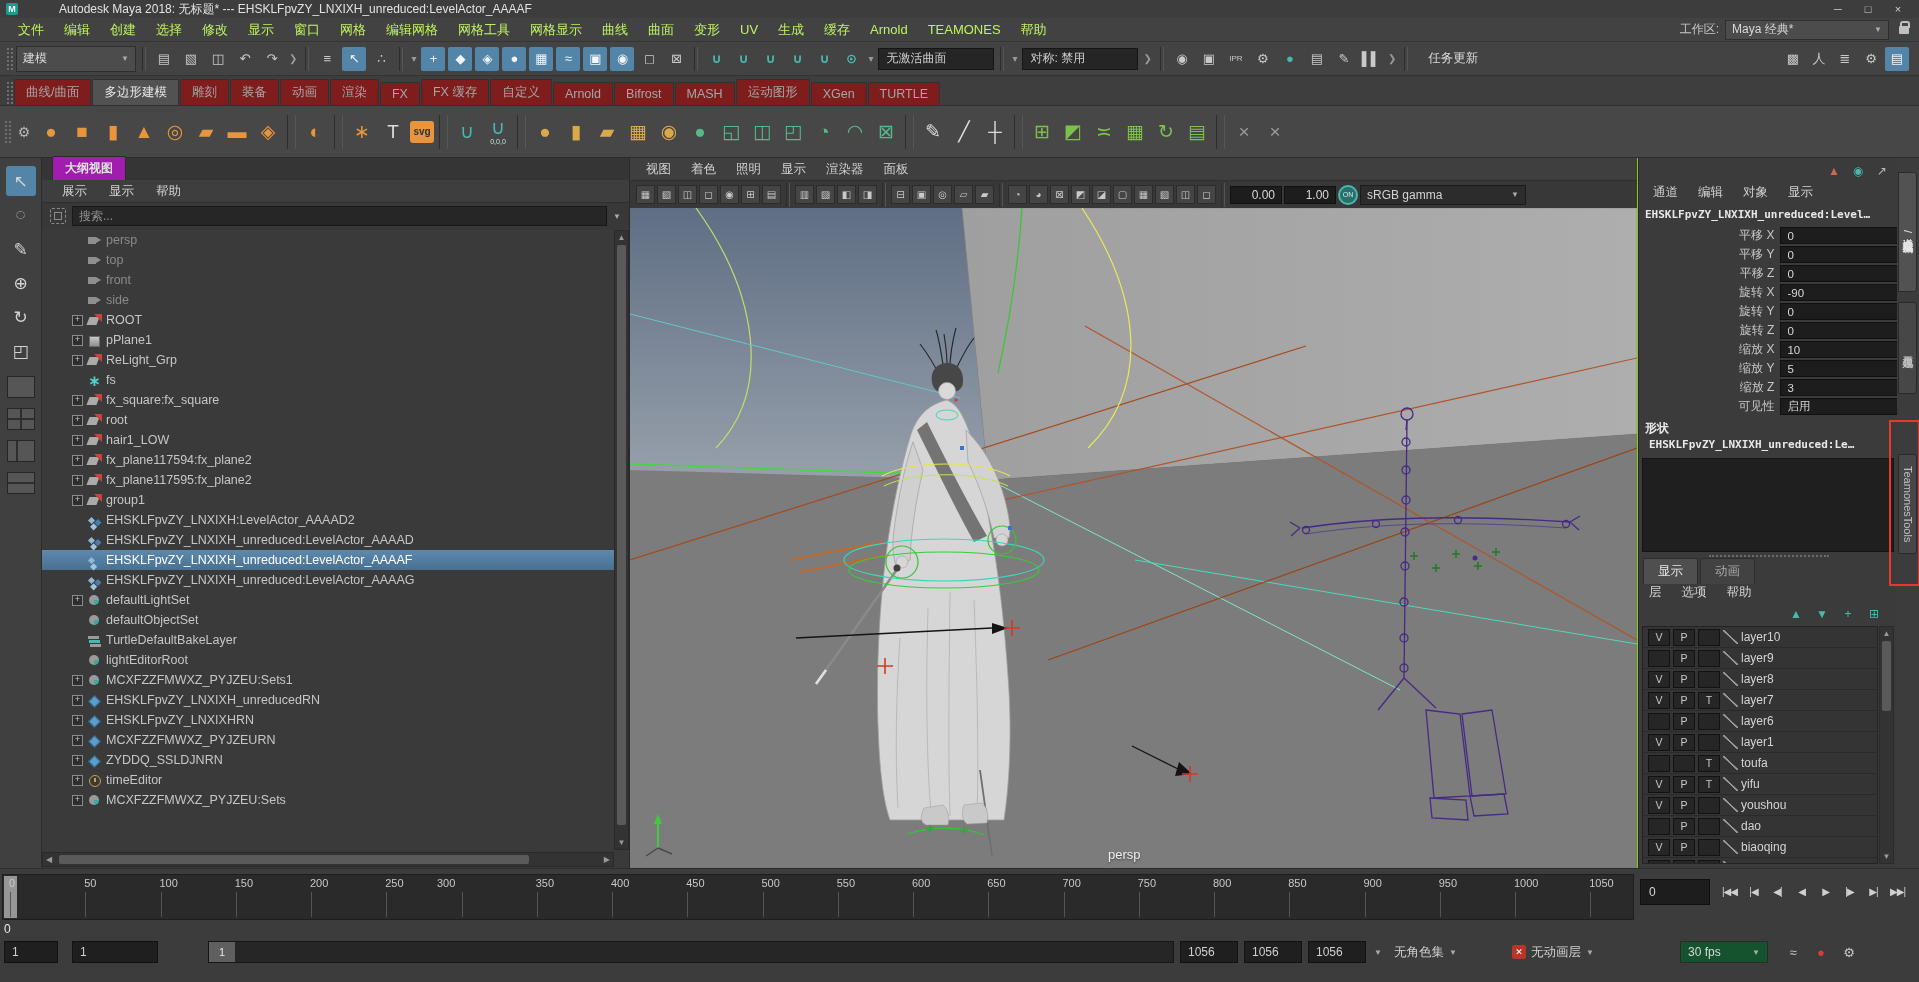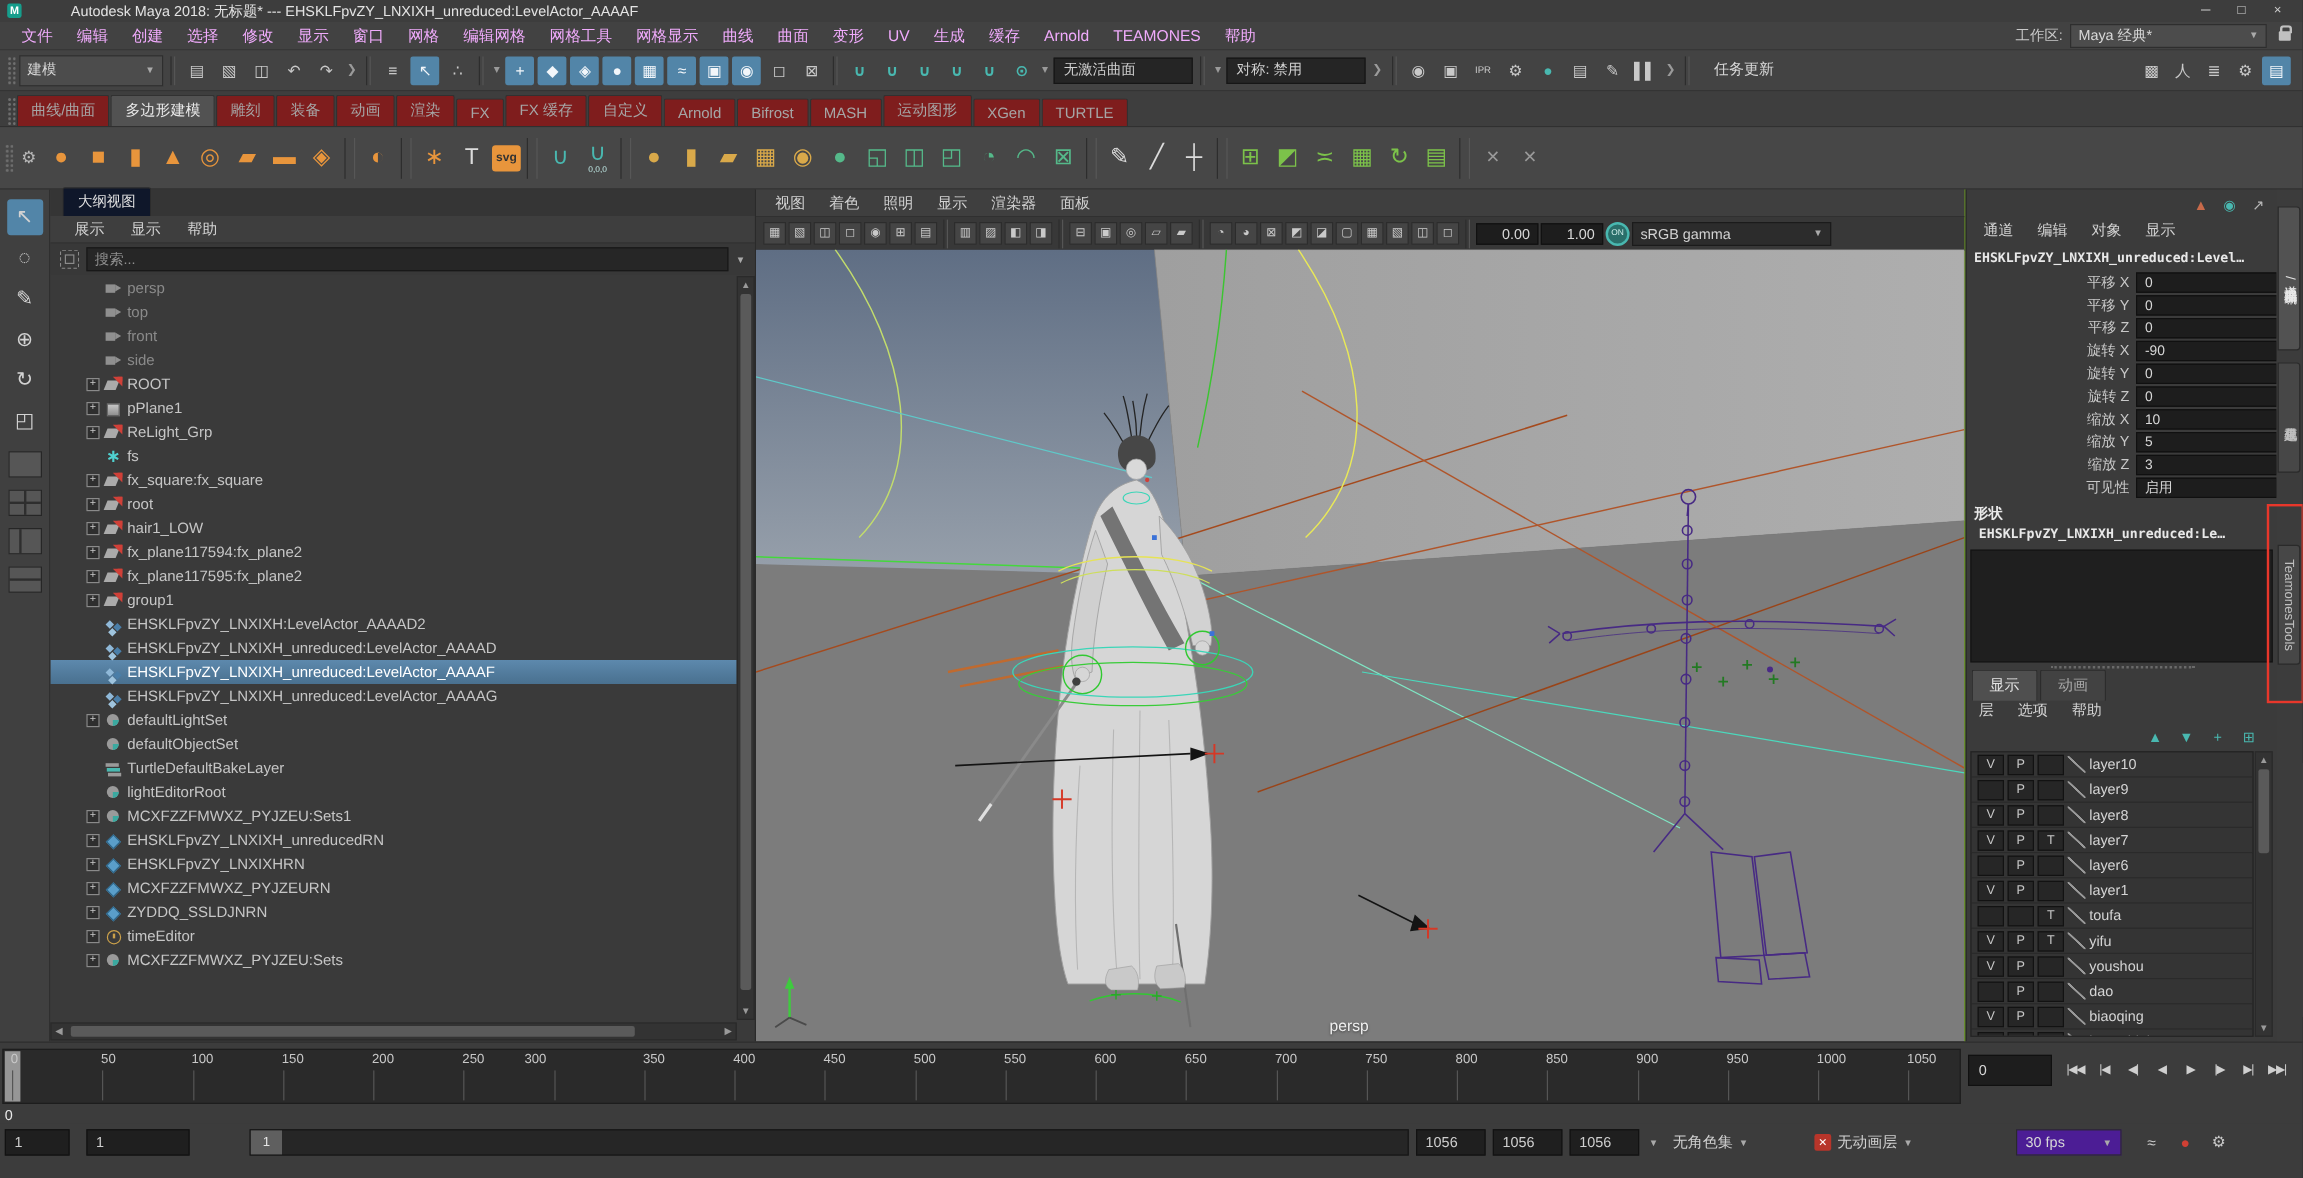--- a/index.html
+++ b/index.html
@@ -12,21 +12,21 @@
 
   
   #titlebar{left:0;top:0;width:1919px;height:18px;background:#3d3d3d;display:flex;align-items:center;padding:0 6px;box-sizing:border-box;}
   #maya-logo{width:12px;height:12px;background:#169e8c;border-radius:2px;color:#fff;font-size:9px;font-weight:bold;
              display:flex;align-items:center;justify-content:center;margin-right:8px;}
   #title-text{color:#e3e3e3;font-size:12px;margin-left:33px;}
   .winbtn{width:30px;height:16px;display:flex;align-items:center;justify-content:center;color:#cfcfcf;font-size:11px;}
 
   
   #menubar{left:0;top:18px;width:1919px;height:24px;background:#424242;border-bottom:1px solid #353535;display:flex;align-items:center;padding-left:8px;box-sizing:border-box;}
-  .menu-item{padding:0 10px;height:100%;display:flex;align-items:center;color:#f0abfc;font-size:13px;white-space:nowrap;}
+  .menu-item{padding:0 10px;height:100%;display:flex;align-items:center;color:#bef264;font-size:13px;white-space:nowrap;}
   #workspace-area{margin-left:auto;display:flex;align-items:center;gap:6px;padding-right:10px;}
   #workspace-select{width:150px;height:18px;background:#4c4c4c;border:1px solid #2e2e2e;display:flex;align-items:center;padding:0 6px;color:#d8d8d8;}
   .chev{margin-left:auto;font-size:8px;color:#aaa;}
   .lockicon{width:10px;height:8px;background:#c0c0c0;border-radius:1px;position:relative;margin-left:4px;}
   .lockicon::before{content:'';position:absolute;top:-5px;left:1px;width:6px;height:5px;border:2px solid #c0c0c0;border-bottom:none;border-radius:3px 3px 0 0;}
 
   
   #statusline{left:0;top:42px;width:1919px;height:34px;background:#434343;border-bottom:1px solid #343434;display:flex;align-items:center;gap:3px;padding:0 6px;box-sizing:border-box;}
   .grip{width:7px;height:24px;background-image:radial-gradient(#6f6f6f 1px,transparent 1.3px);background-size:4px 4px;flex:0 0 auto;}
   .sep{width:2px;height:24px;border-left:1px solid #2d2d2d;border-right:1px solid #555;margin:0 3px;flex:0 0 auto;}
@@ -60,21 +60,21 @@
   .toolbtn{width:30px;height:30px;display:flex;align-items:center;justify-content:center;font-size:17px;color:#d2d2d2;border-radius:3px;}
   .toolbtn.active{background:#5285a8;}
   .lay{width:26px;height:20px;border:1px solid #262626;background:#565656;margin-top:6px;}
   .lay.l2{background:linear-gradient(#2e2e2e,#2e2e2e) center/100% 2px no-repeat,linear-gradient(#2e2e2e,#2e2e2e) center/2px 100% no-repeat,#565656;}
   .lay.l3{background:linear-gradient(#2e2e2e,#2e2e2e) 8px 0/2px 100% no-repeat,#565656;}
   .lay.l4{background:linear-gradient(#2e2e2e,#2e2e2e) center/100% 2px no-repeat,#565656;}
 
   
   #outliner{left:42px;top:158px;width:588px;height:710px;background:#3a3a3a;border-right:1px solid #2a2a2a;box-sizing:border-box;}
   #outliner-tabrow{height:22px;background:#353535;display:flex;align-items:flex-end;padding-left:10px;}
-  #outliner-tab{background:#0f172a;color:#e0e0e0;padding:3px 12px;font-size:12px;border-radius:2px 2px 0 0;border:1px solid #2c2c2c;border-bottom:none;}
+  #outliner-tab{background:#a21caf;color:#e0e0e0;padding:3px 12px;font-size:12px;border-radius:2px 2px 0 0;border:1px solid #2c2c2c;border-bottom:none;font-weight:bold;}
   #outliner-menus{height:22px;display:flex;align-items:center;gap:2px;padding-left:10px;border-bottom:1px solid #2f2f2f;background:#3e3e3e;}
   .panel-menu{padding:0 10px;color:#d2d2d2;font-size:12.5px;}
   #outliner-search{height:26px;display:flex;align-items:center;gap:6px;padding:0 8px;background:#383838;}
   #filter-icon{width:14px;height:14px;border:1px dashed #8a8a8a;border-radius:2px;position:relative;}
   #filter-icon::after{content:'';position:absolute;inset:3px;border:1px solid #8a8a8a;}
   #search-input{flex:1;height:18px;background:#262626;border:1px solid #181818;color:#909090;display:flex;align-items:center;padding:0 6px;font-size:12px;}
   #outliner-tree{position:absolute;left:0;top:72px;width:572px;height:620px;overflow:hidden;}
   .trow{height:20px;display:flex;align-items:center;padding-left:30px;gap:4px;white-space:nowrap;}
   .trow .lbl{color:#c6c6c6;font-size:12.5px;}
   .trow.dim .lbl{color:#8a8a8a;}
@@ -158,21 +158,21 @@
   #playback{position:absolute;left:1718px;top:8px;display:flex;gap:1px;}
   .pbtn{width:23px;height:28px;display:flex;align-items:center;justify-content:center;color:#cfcfcf;font-size:10px;border-radius:2px;letter-spacing:-1px;}
 
   
   #rangerow{left:0;top:936px;width:1919px;height:46px;background:#3c3c3c;}
   .rfield{position:absolute;top:5px;height:22px;background:#1f1f1f;border:1px solid #121212;color:#cfcfcf;display:flex;align-items:center;padding:0 7px;box-sizing:border-box;font-size:12px;}
   #range-track{position:absolute;left:208px;top:5px;width:966px;height:22px;background:#262626;border:1px solid #161616;box-sizing:border-box;}
   #range-handle{position:absolute;left:0;top:0;width:26px;height:20px;background:#5f5f5f;color:#e6e6e6;display:flex;align-items:center;justify-content:center;font-size:11px;}
   .rtext{position:absolute;top:5px;height:22px;display:flex;align-items:center;gap:5px;color:#d0d0d0;font-size:12.5px;}
   #anim-layer-flag{width:14px;height:14px;background:#b8352a;border-radius:2px;display:flex;align-items:center;justify-content:center;color:#fff;font-size:9px;}
-  #fps-select{position:absolute;left:1680px;top:5px;width:88px;height:22px;background:#4c1d95;border:1px solid #2a2a2a;display:flex;align-items:center;padding:0 7px;box-sizing:border-box;color:#d8d8d8;font-size:12px;}
+  #fps-select{position:absolute;left:1680px;top:5px;width:88px;height:22px;background:#14532d;border:1px solid #2a2a2a;display:flex;align-items:center;padding:0 7px;box-sizing:border-box;color:#d8d8d8;font-size:12px;}
   #range-buttons{position:absolute;left:1782px;top:5px;display:flex;gap:6px;}
   .rbtn{width:22px;height:22px;display:flex;align-items:center;justify-content:center;font-size:13px;color:#c8c8c8;}
   .rbtn.red{color:#d04034;}
 </style>
 </head>
 <body>
 
 <div id="app" class="nosel">
 
   <div id="titlebar" class="abs">

